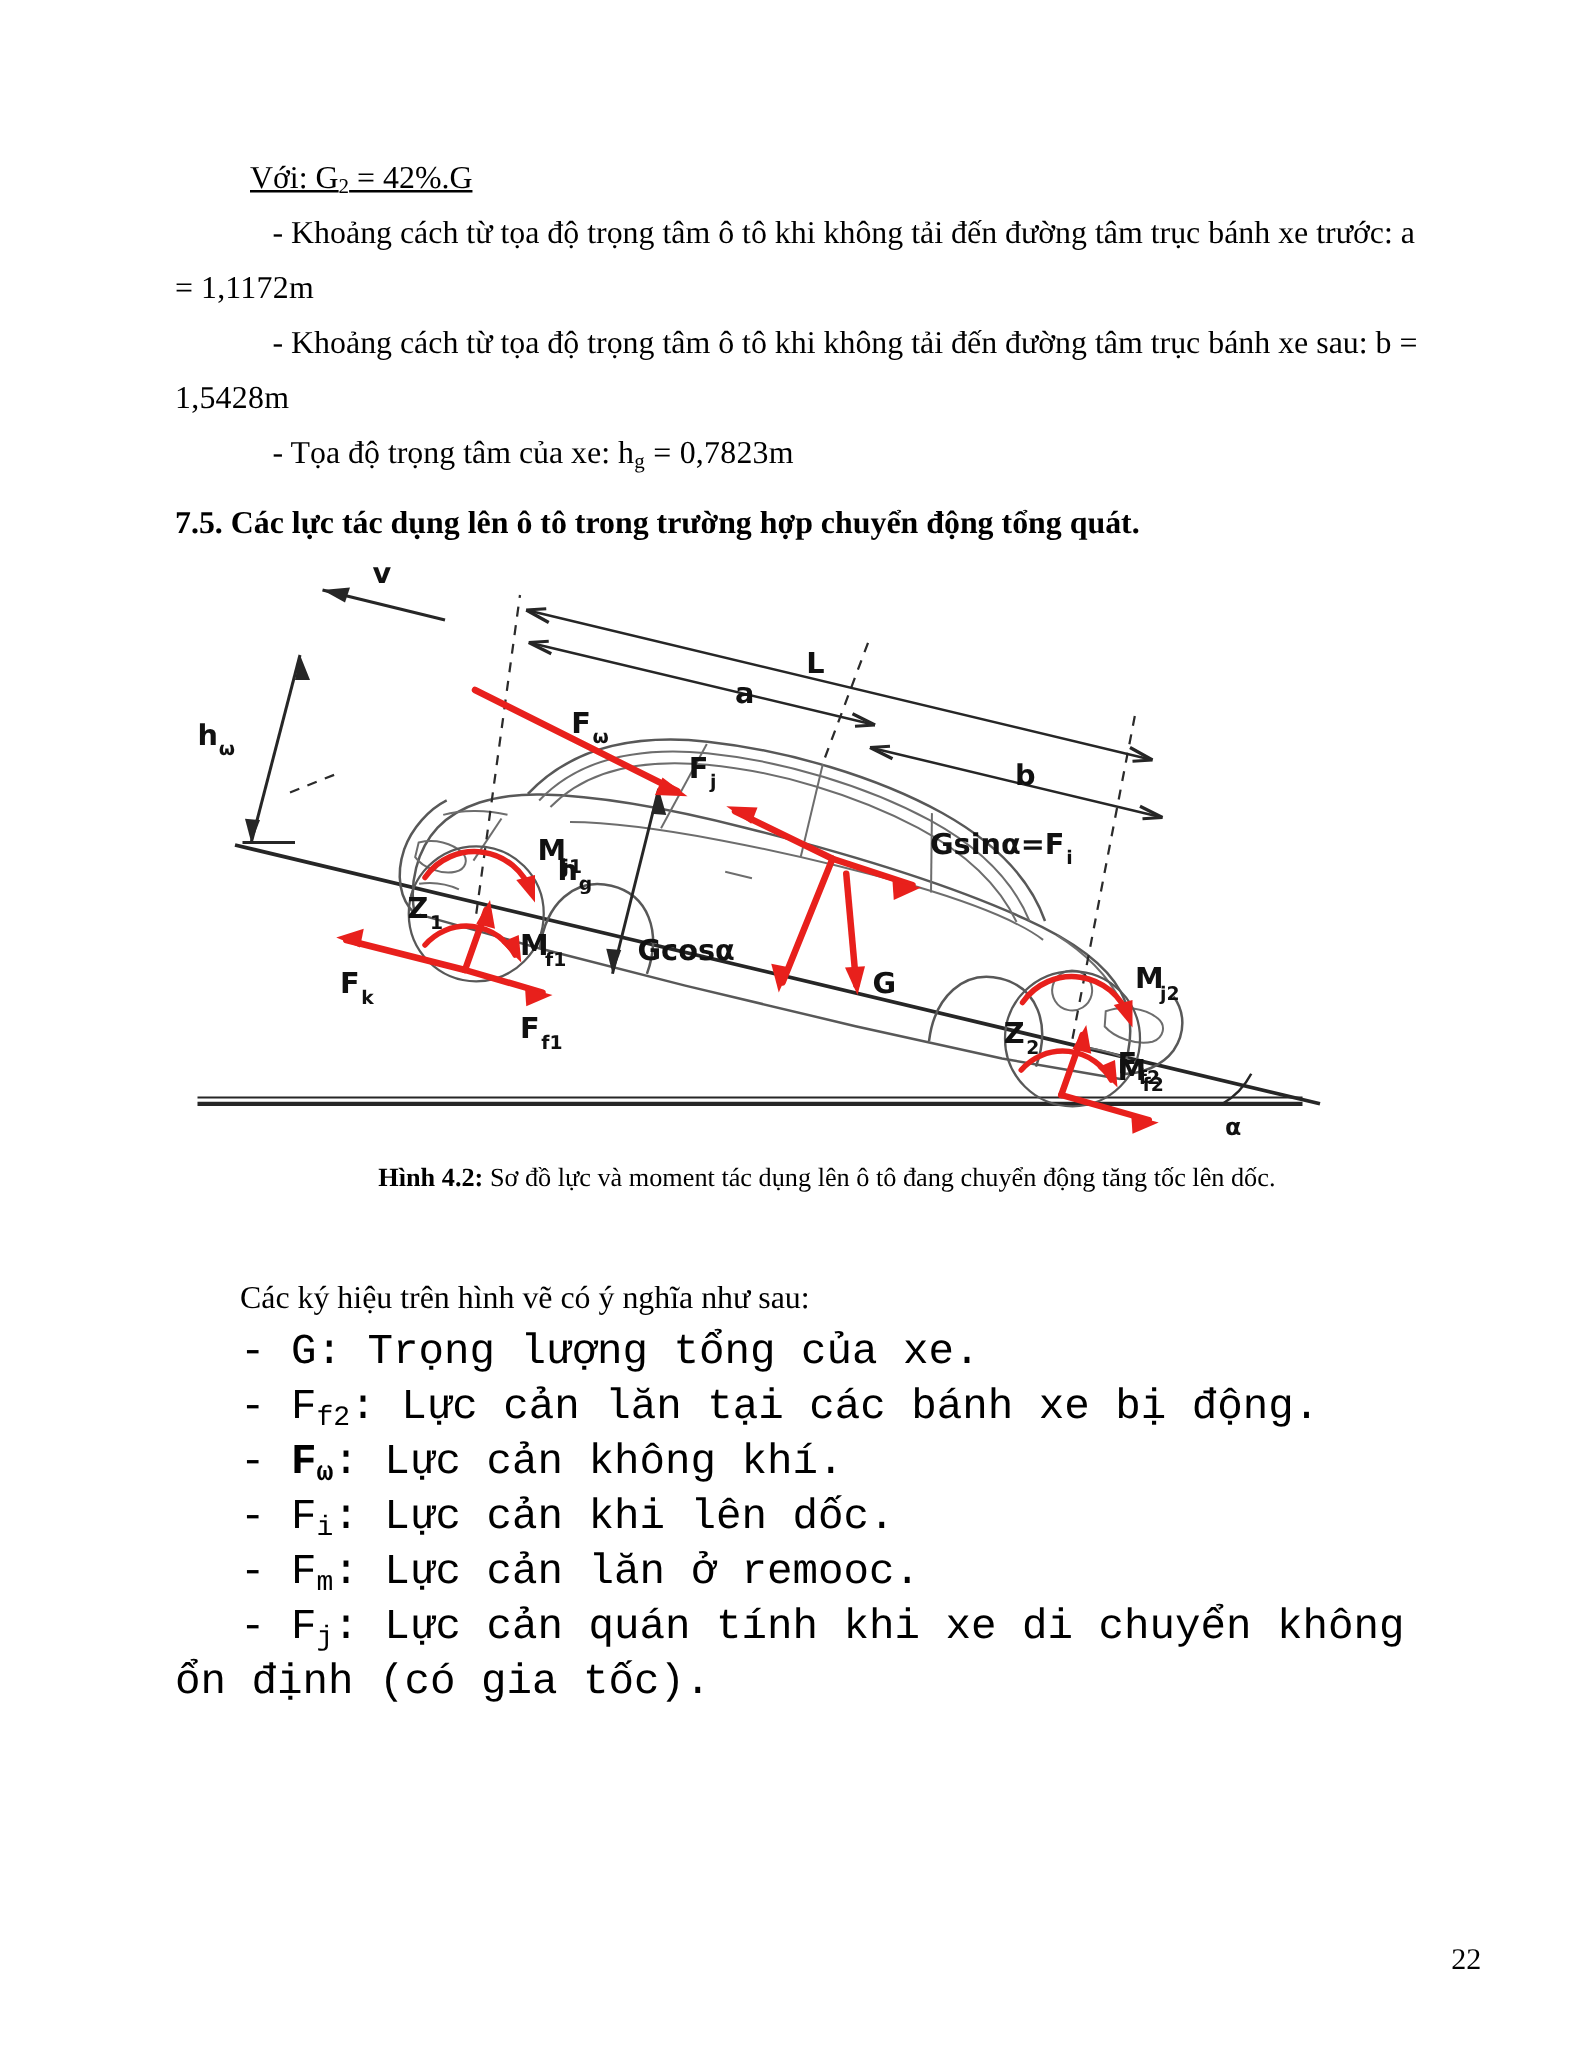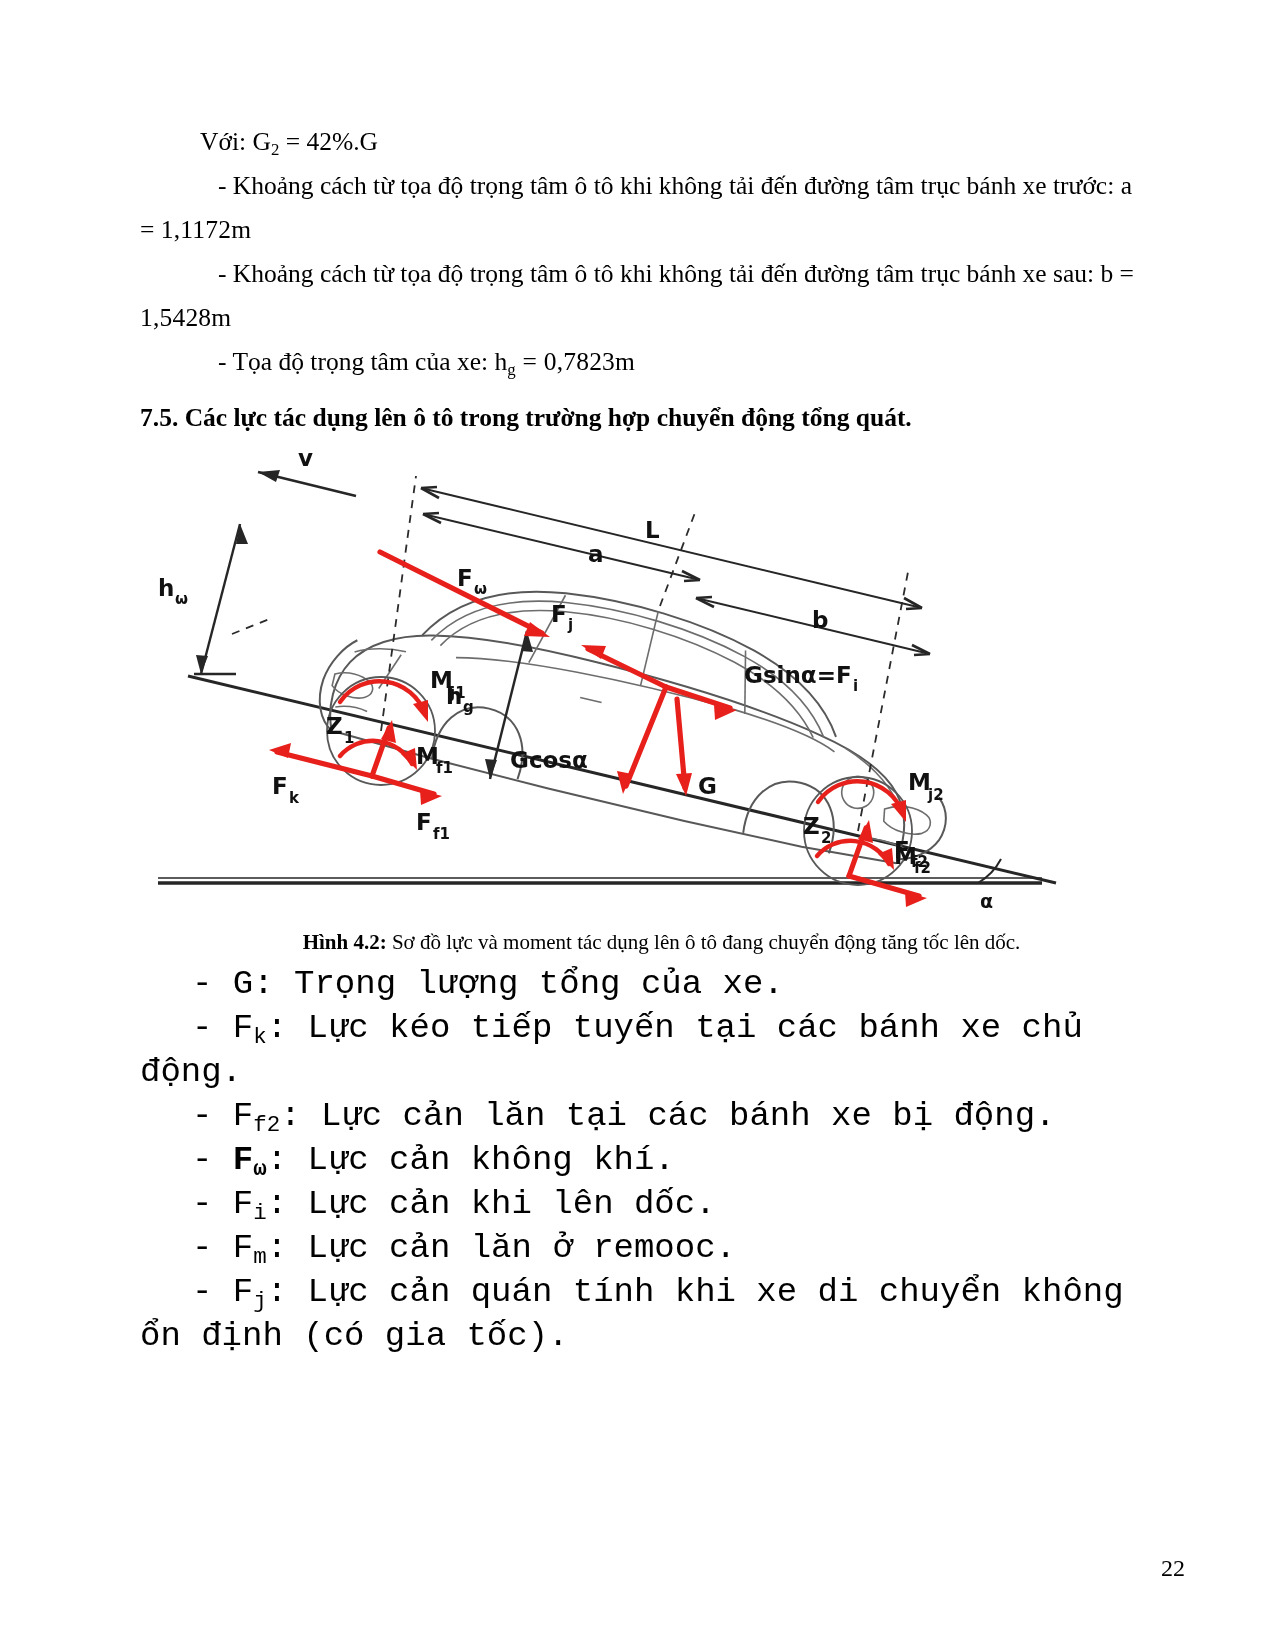--- a/index.html
+++ b/index.html
@@ -25,21 +25,21 @@
     top: 120px;
     width: 995px;
   }
   .para {
     font-size: 25.5px;
     line-height: 44px;
     text-align: left;
     margin: 0;
     white-space: normal;
   }
-  .indent-1 { text-indent: 60px; }
+  .indent-1 { text-indent: 60px; text-decoration: underline; }
   .indent-2 { text-indent: 78px; }
   .mono-num {
     font-family: "Liberation Serif", serif;
     letter-spacing: 0.2px;
   }
   sub {
     font-size: 0.66em;
     vertical-align: -0.28em;
     line-height: 0;
   }
@@ -333,28 +333,26 @@
           <text class="lbl-sm" x="771" y="421">f2</text>
         </g>
 
       </svg>
     </div>
 
     <p class="figure-caption">
       <b>Hình 4.2:</b><span> Sơ đồ lực và moment tác dụng lên ô tô đang chuyển động tăng tốc lên dốc.</span>
     </p>
 
+    <p class="legend-intro">Các ký hiệu trên hình vẽ có ý nghĩa như sau:</p>
 
     <p class="legend-item">
       <span>- </span><span>G</span><sub></sub><span>: Trọng lượng tổng của xe.</span>
     </p>
 
-    <p class="legend-item">
-      <span>- </span><span>F</span><sub>k</sub><span>: Lực kéo tiếp tuyến tại các bánh xe chủ động.</span>
-    </p>
 
 
     <p class="legend-item">
       <span>- </span><span>F</span><sub>f2</sub><span>: Lực cản lăn tại các bánh xe bị động.</span>
     </p>
 
     <p class="legend-item">
       <span>- </span><span style="font-weight:bold">F</span><sub style="font-weight:bold">ω</sub><span>: Lực cản không khí.</span>
     </p>
 

